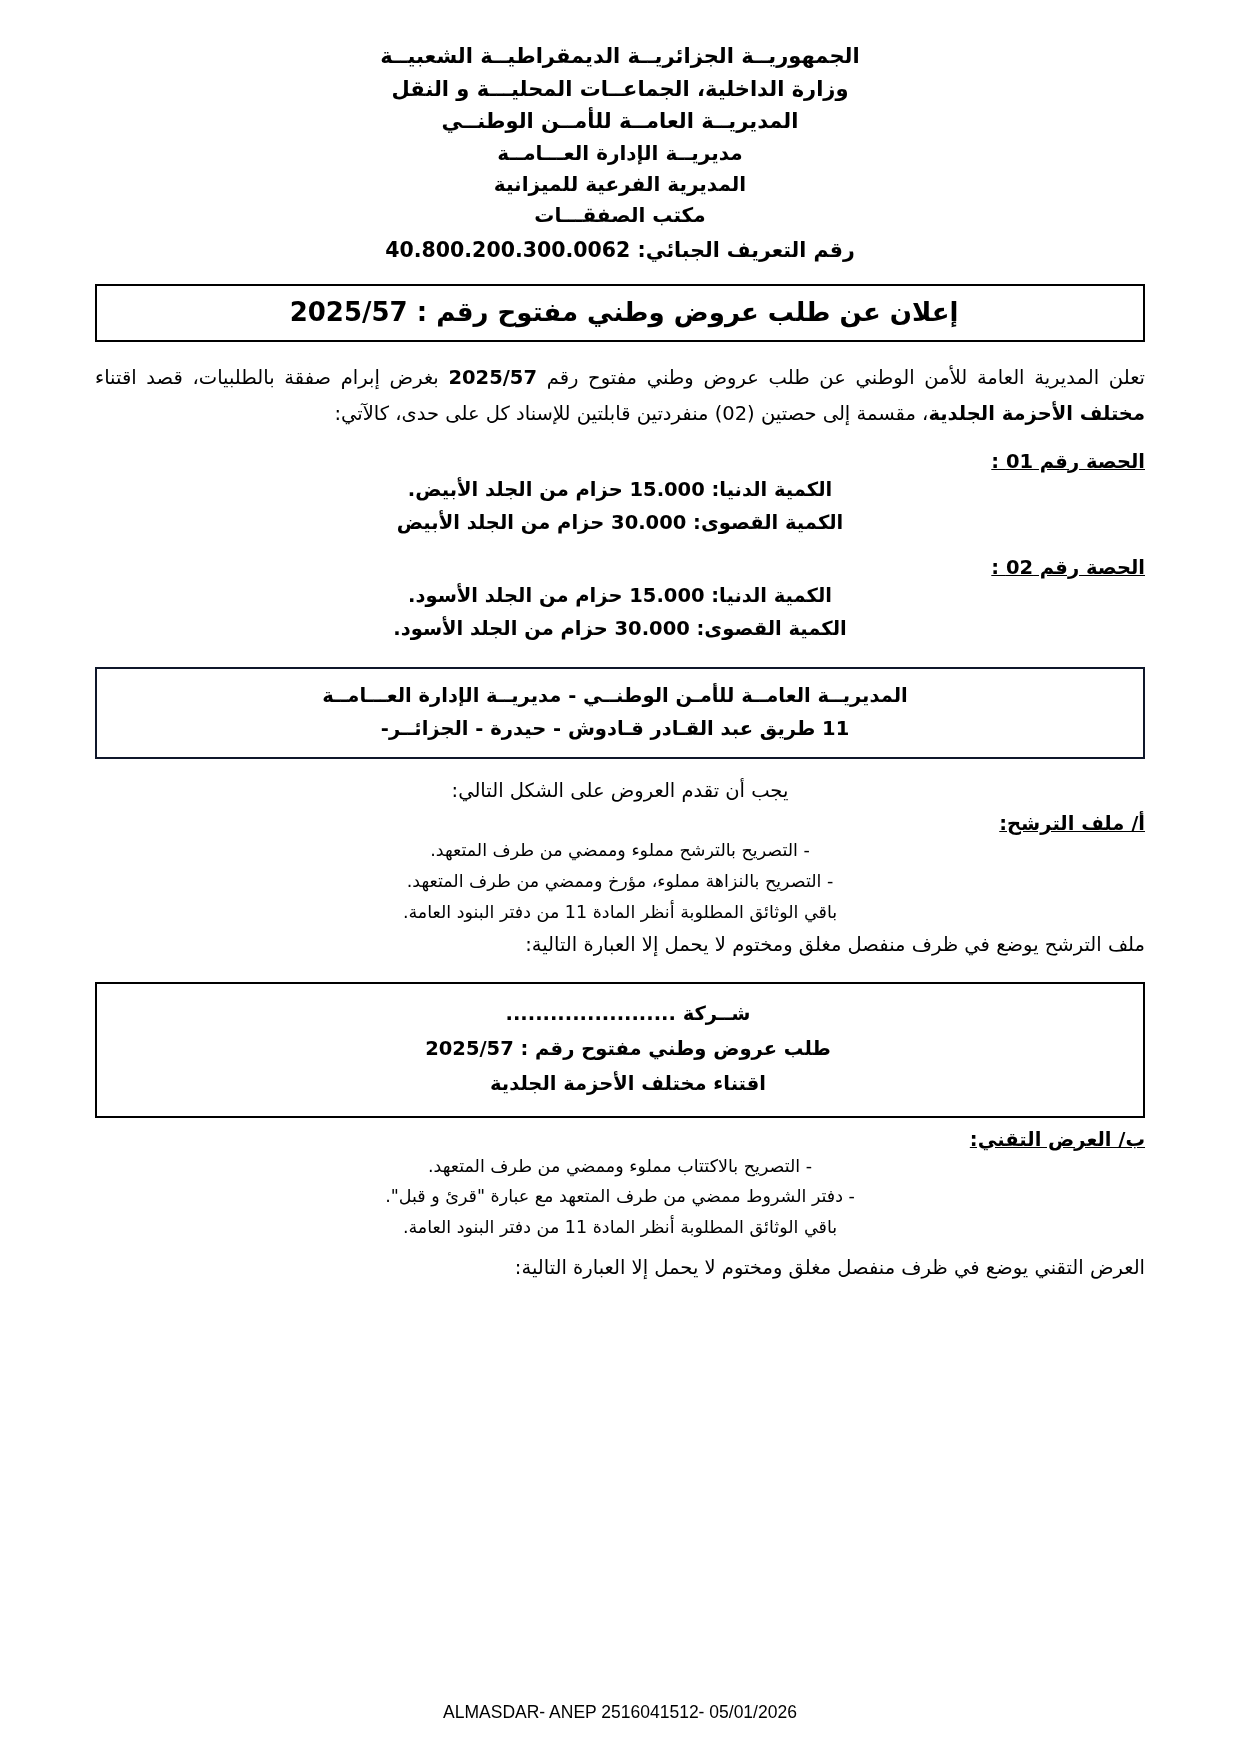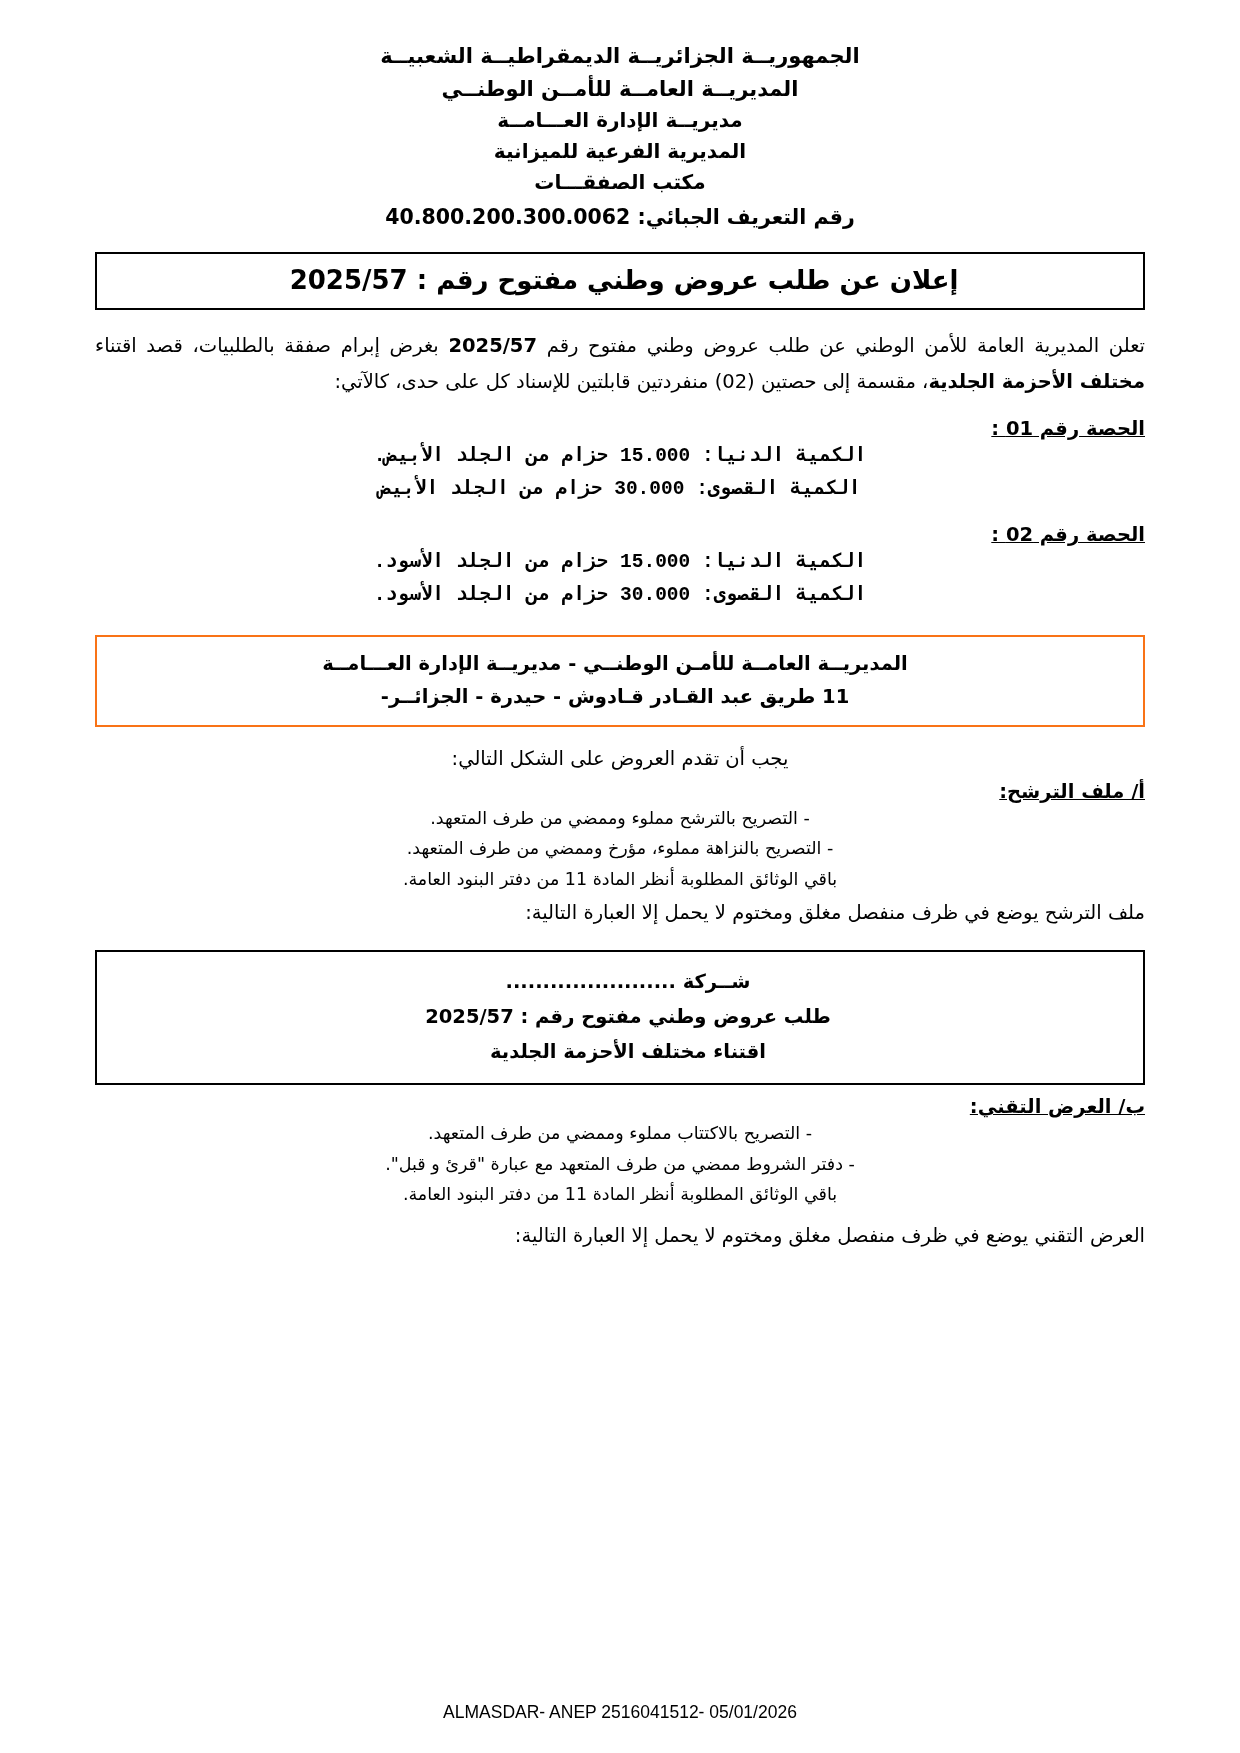--- a/index.html
+++ b/index.html
@@ -74,25 +74,24 @@
     font-size: 19.5px;
     font-weight: bold;
     text-decoration: underline;
     text-align: right;
   }
   .lot-line {
     font-size: 19.5px;
     font-weight: bold;
     text-align: center;
     line-height: 1.7;
-    font-family: Liberation Mono, monospace;
   }
   .addr-box {
     margin-top: 22px;
-    border: 2px solid #f97316;
+    border: 2px solid #0f172a;
     padding: 10px 10px 12px 0;
     text-align: center;
   }
   .addr-box div {
     font-weight: bold;
     font-size: 19.5px;
     line-height: 1.7;
     letter-spacing: 0.4px;
   }
   .centered-line {
@@ -141,20 +140,21 @@
   }
   .spacer-sm { height: 8px; }
 </style>
 </head>
 <body>
 
 <div class="page">
 
   <div class="header">
     <div class="hline1">الجمهوريــة الجزائريــة الديمقراطيــة الشعبيــة</div>
+    <div class="hline2">وزارة الداخلية، الجماعــات المحليـــة و النقل</div>
     <div class="hline3">المديريــة العامــة للأمــن الوطنــي</div>
     <div class="hline4">مديريــة الإدارة العـــامــة</div>
     <div class="hline5">المديرية الفرعية للميزانية</div>
     <div class="hline6">مكتب الصفقـــات</div>
     <div class="hline7">رقم التعريف الجبائي: 40.800.200.300.0062</div>
   </div>
 
   <div class="title-box">
     <div class="t">إعلان عن طلب عروض وطني مفتوح رقم : 2025/57</div>
   </div>

